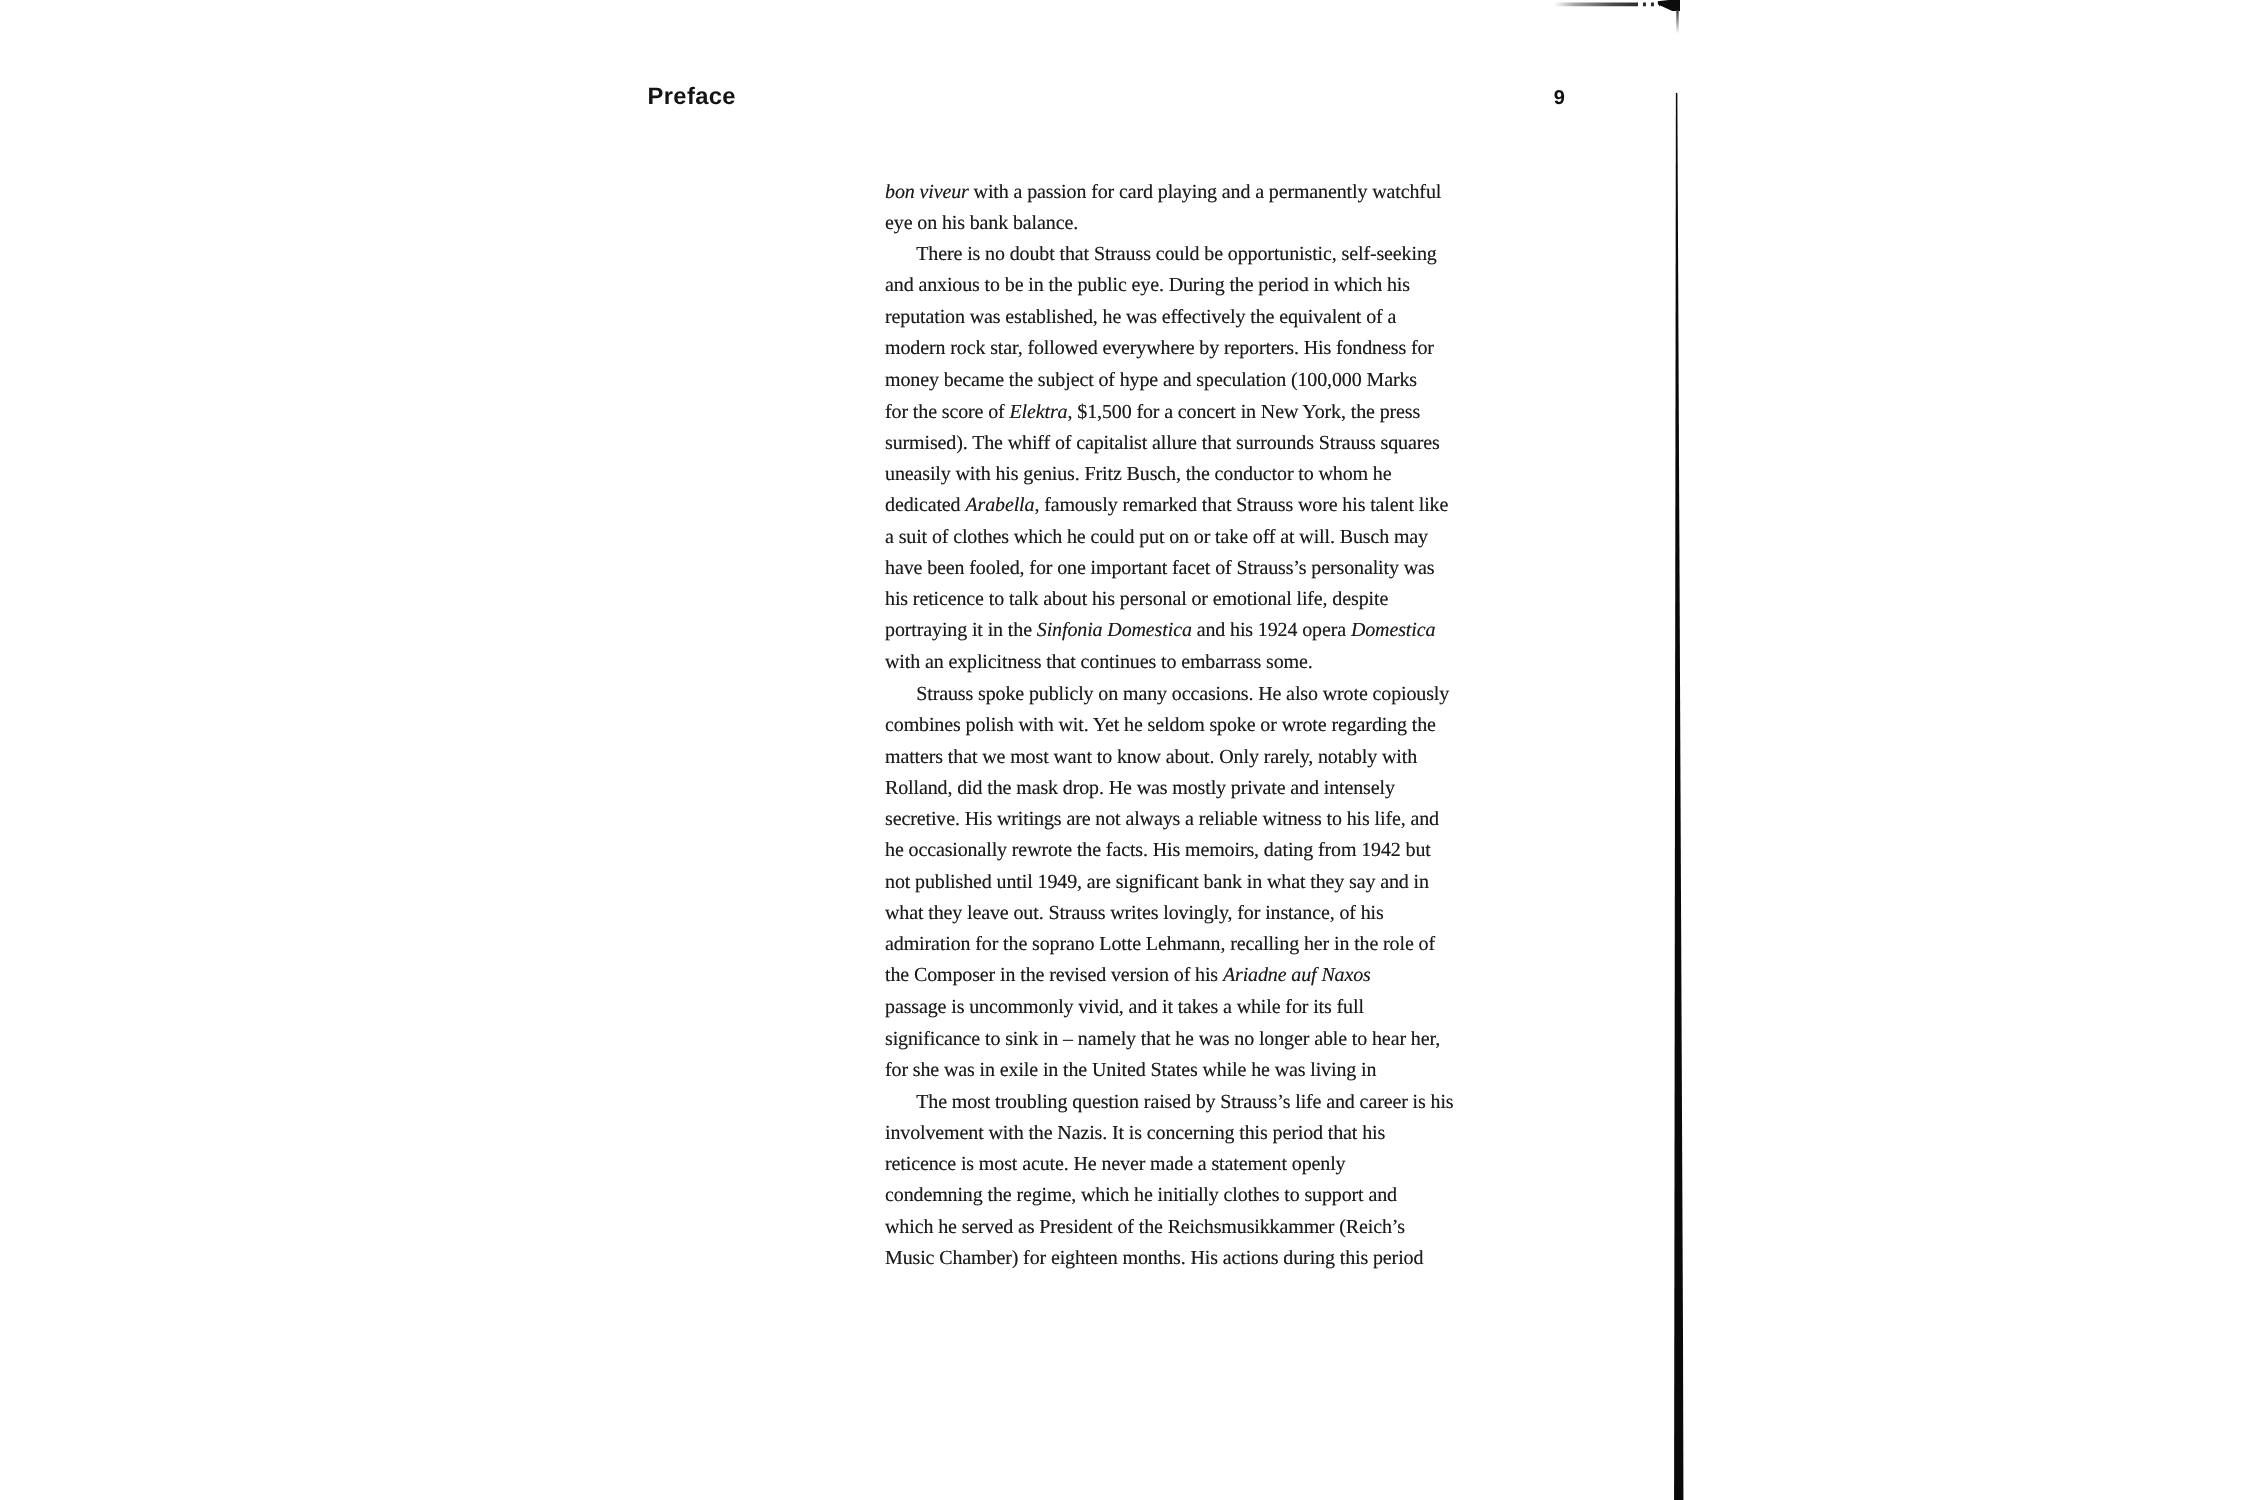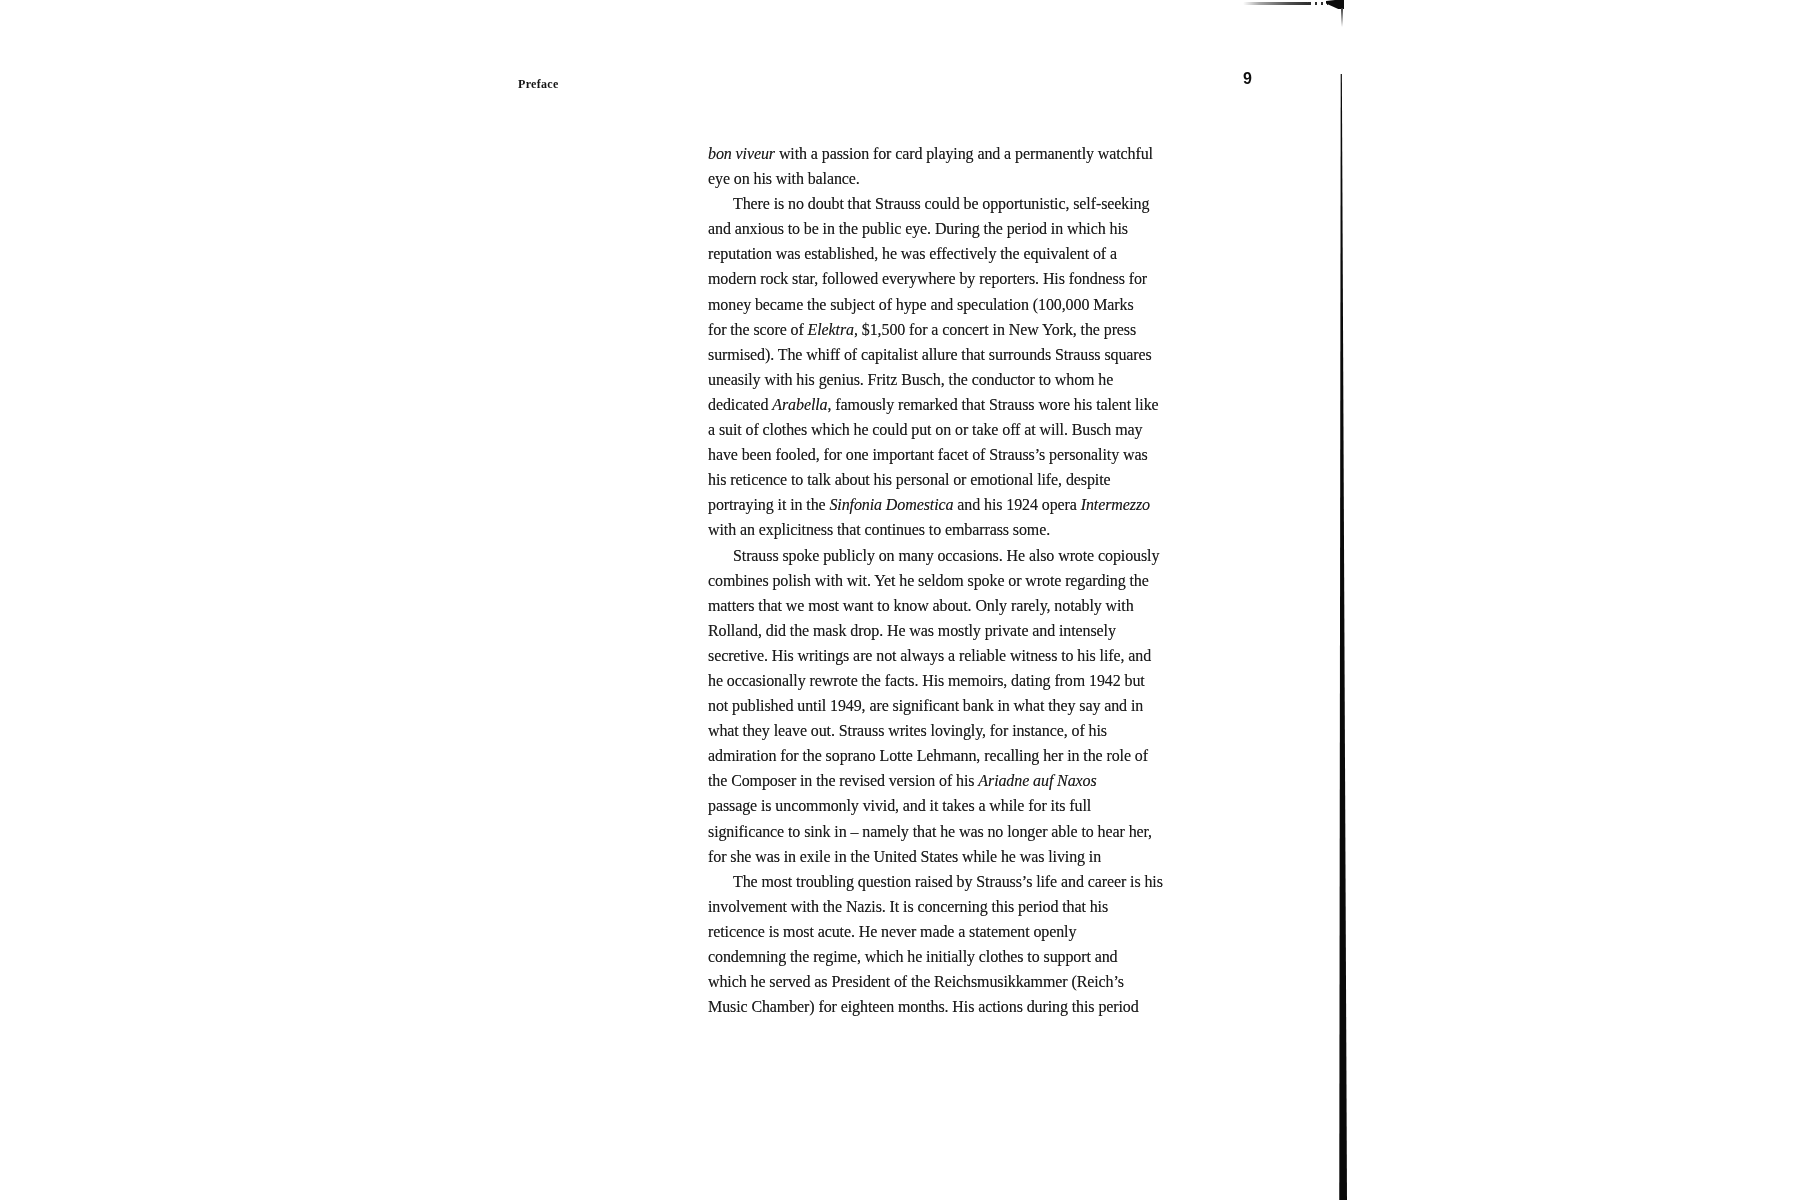--- a/index.html
+++ b/index.html
@@ -7,23 +7,23 @@
     width: 1800px; height: 1200px;
     background: #ffffff;
     overflow: hidden;
     position: relative;
     font-family: "Liberation Serif", serif;
   }
   .page { position: absolute; inset: 0; background: #ffffff; }
 
   
   .running-head {
-    position: absolute; left: 518px; top: 77px;
-    font-family: Liberation Serif, serif;
-    font-weight: 700; font-size: 12px; letter-spacing: 0.3px;
+    position: absolute; left: 518px; top: 67px;
+    font-family: Liberation Sans, sans-serif;
+    font-weight: 700; font-size: 19px; letter-spacing: 0.3px;
     color: #141414;
   }
   .folio {
     position: absolute; left: 1243px; top: 70px;
     font-family: "Liberation Sans", sans-serif;
     font-weight: 700; font-size: 16px;
     color: #0f0f0f;
   }
 
   
@@ -69,36 +69,36 @@
 
 <div class="page">
 
   <div class="running-head">Preface</div>
 
   <div class="folio">9</div>
 
   <div class="text-block">
       <div>
         <div class="line"><span class="it">bon viveur</span><span> with a passion for card playing and a permanently watchful</span></div>
-        <div class="line"><span>eye on his with balance.</span></div>
+        <div class="line"><span>eye on his bank balance.</span></div>
       </div>
       <div>
         <div class="line indent"><span>There is no doubt that Strauss could be opportunistic, self-seeking</span></div>
         <div class="line"><span>and anxious to be in the public eye. During the period in which his</span></div>
         <div class="line"><span>reputation was established, he was effectively the equivalent of a</span></div>
         <div class="line"><span>modern rock star, followed everywhere by reporters. His fondness for</span></div>
         <div class="line"><span>money became the subject of hype and speculation (100,000 Marks</span></div>
         <div class="line"><span>for the score of </span><span class="it">Elektra</span><span>, $1,500 for a concert in New York, the press</span></div>
         <div class="line"><span>surmised). The whiff of capitalist allure that surrounds Strauss squares</span></div>
         <div class="line"><span>uneasily with his genius. Fritz Busch, the conductor to whom he</span></div>
         <div class="line"><span>dedicated </span><span class="it">Arabella</span><span>, famously remarked that Strauss wore his talent like</span></div>
         <div class="line"><span>a suit of clothes which he could put on or take off at will. Busch may</span></div>
         <div class="line"><span>have been fooled, for one important facet of Strauss’s personality was</span></div>
         <div class="line"><span>his reticence to talk about his personal or emotional life, despite</span></div>
-        <div class="line"><span>portraying it in the </span><span class="it">Sinfonia Domestica</span><span> and his 1924 opera </span><span class="it">Intermezzo</span></div>
+        <div class="line"><span>portraying it in the </span><span class="it">Sinfonia Domestica</span><span> and his 1924 opera </span><span class="it">Domestica</span></div>
         <div class="line"><span>with an explicitness that continues to embarrass some.</span></div>
       </div>
       <div>
         <div class="line indent"><span>Strauss spoke publicly on many occasions. He also wrote copiously</span></div>
         <div class="line"><span>combines polish with wit. Yet he seldom spoke or wrote regarding the</span></div>
         <div class="line"><span>matters that we most want to know about. Only rarely, notably with</span></div>
         <div class="line"><span>Rolland, did the mask drop. He was mostly private and intensely</span></div>
         <div class="line"><span>secretive. His writings are not always a reliable witness to his life, and</span></div>
         <div class="line"><span>he occasionally rewrote the facts. His memoirs, dating from 1942 but</span></div>
         <div class="line"><span>not published until 1949, are significant bank in what they say and in</span></div>

